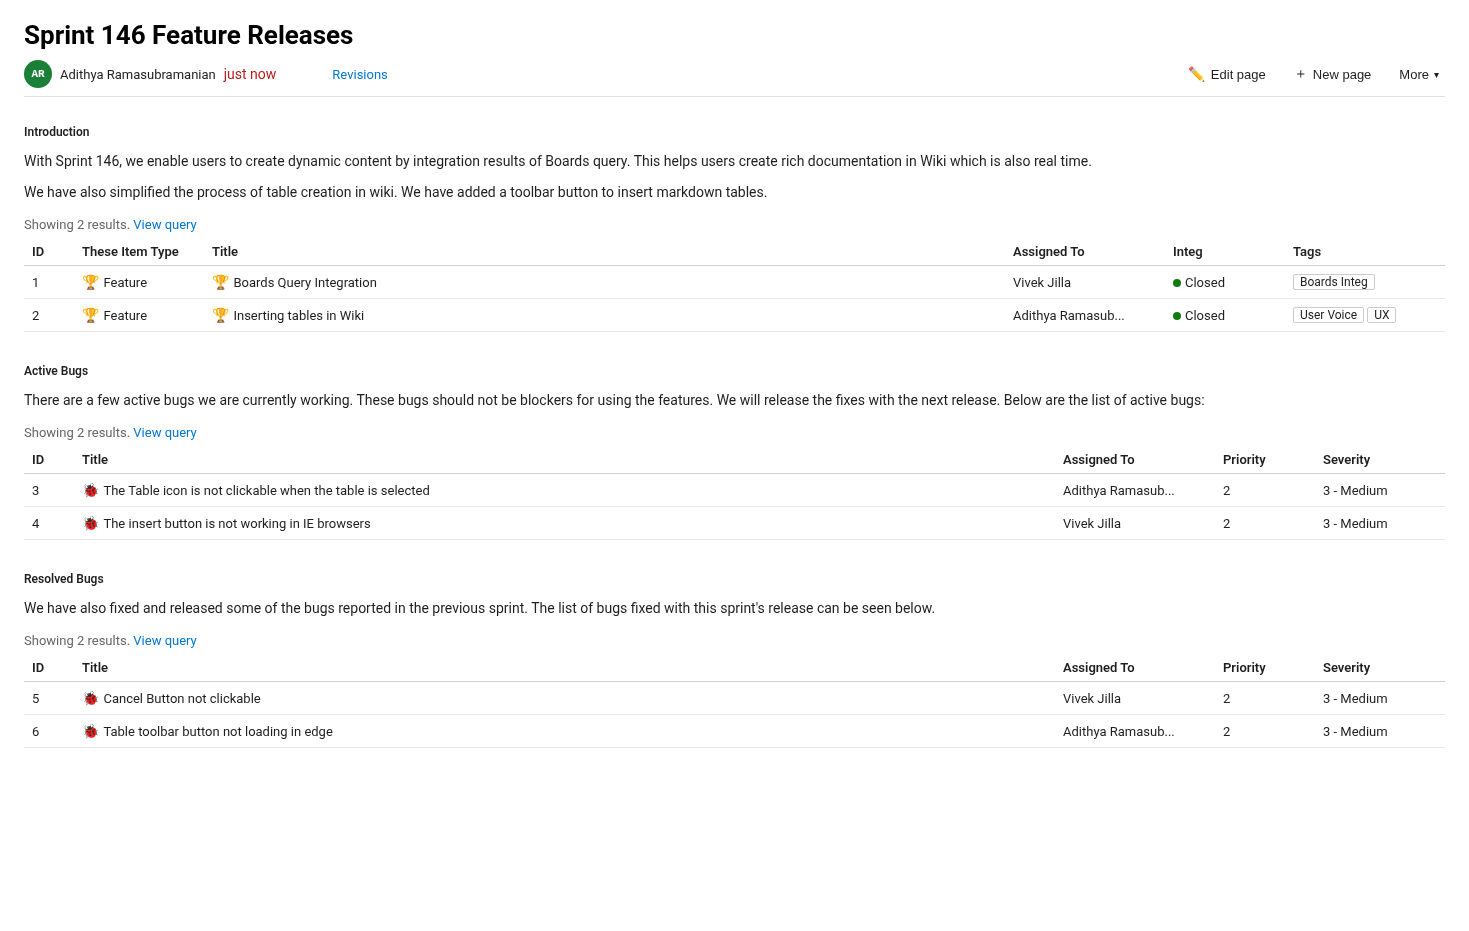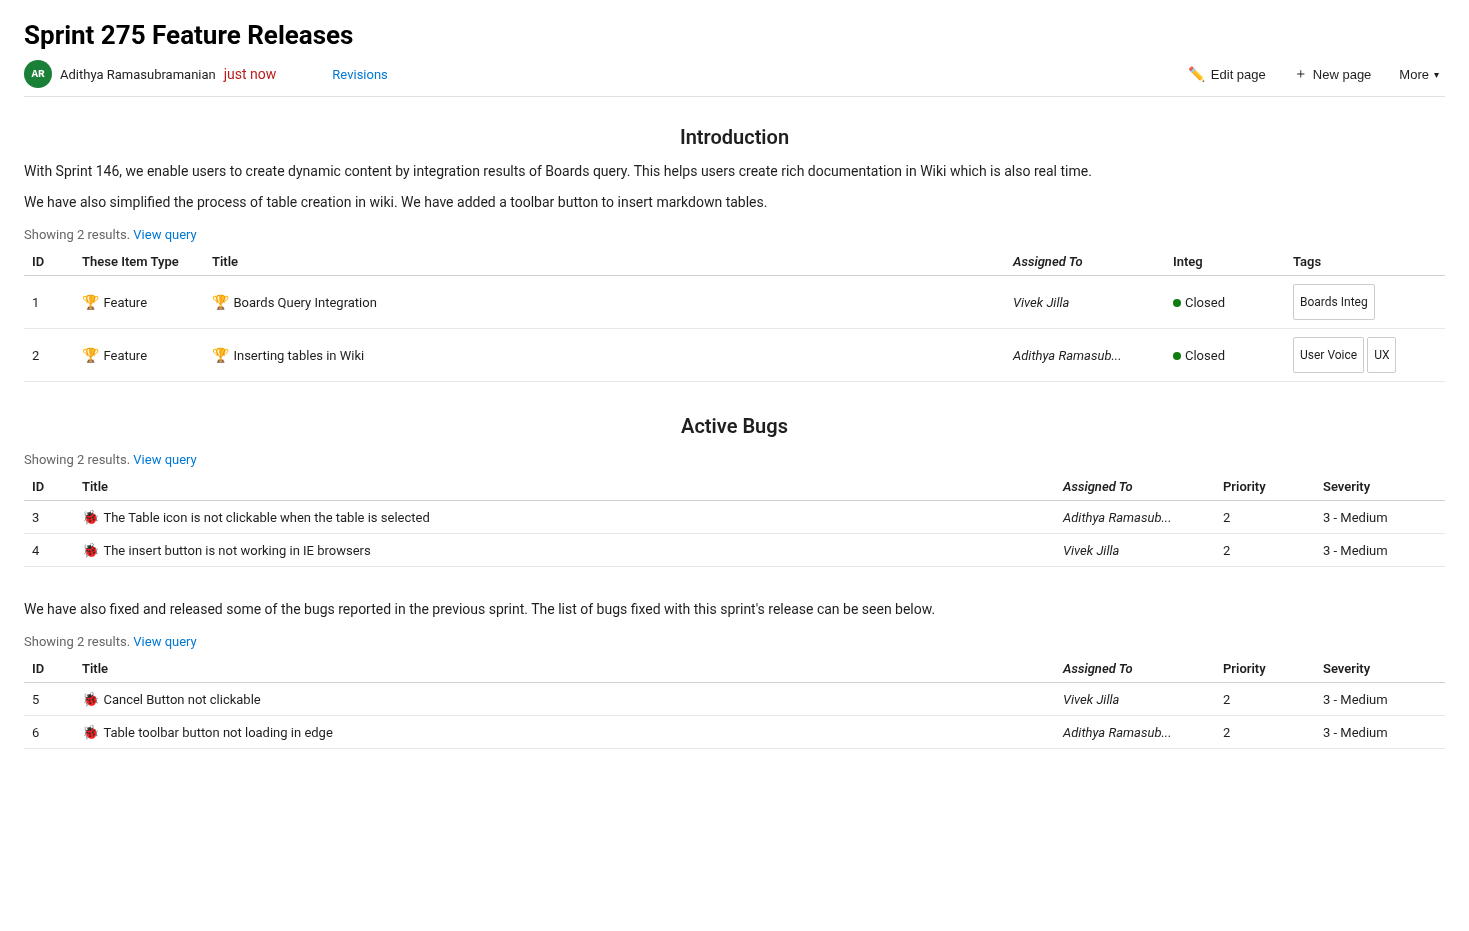--- a/index.html
+++ b/index.html
@@ -70,26 +70,25 @@
       background: none;
       border: none;
       padding: 4px 6px;
       border-radius: 4px;
     }
     .toolbar-btn .icon { font-size: 14px; }
     .content-area {
       padding-top: 16px;
     }
     h2 {
-      font-size: 20px;
+      font-size: 12px;
       font-weight: 600;
       margin-bottom: 12px;
       margin-top: 8px;
       color: #1f1f1f;
-      text-align: center;
     }
     .intro-text {
       font-size: 14px;
       color: #1f1f1f;
       margin-bottom: 10px;
       line-height: 1.5;
     }
     .showing-results {
       font-size: 13px;
       color: #666;
@@ -120,59 +119,59 @@
       border-bottom: 1px solid #e8e8e8;
     }
     tbody td {
       padding: 8px 8px;
       color: #1f1f1f;
       vertical-align: middle;
     }
     .col-id { width: 50px; }
     .col-type { width: 130px; }
     .col-title { }
-    .col-assigned { width: 160px; font-style: italic; }
+    .col-assigned { width: 160px; }
     .col-state { width: 120px; }
     .col-tags { width: 160px; }
     .col-priority { width: 100px; }
     .col-severity { width: 130px; }
     .status-dot {
       display: inline-block;
       width: 8px;
       height: 8px;
       border-radius: 50%;
       background: #107c10;
       margin-right: 4px;
       vertical-align: middle;
     }
     .tag-badge {
       display: inline-block;
       border: 1px solid #ccc;
       border-radius: 2px;
-      padding: 10px 6px;
+      padding: 0 6px;
       font-size: 12px;
       margin-right: 3px;
       color: #1f1f1f;
     }
     .work-item-icon {
       margin-right: 4px;
     }
     .bug-icon {
       color: #cc293d;
       font-size: 14px;
     }
     .feature-icon {
       color: #773b93;
       font-size: 14px;
     }
   </style>
 </head>
 <body>
 
-<h1 class="page-title">Sprint 275 Feature Releases</h1>
+<h1 class="page-title">Sprint 146 Feature Releases</h1>
 
 <div class="meta-bar">
   <div class="avatar">AR</div>
   <span class="author-name">Adithya Ramasubramanian</span>
   <span class="timestamp">just now</span>
   <a class="revisions-link">Revisions</a>
   <div class="toolbar-right">
     <button class="toolbar-btn">
       <span class="icon">✏️</span>
       <span>Edit page</span>
@@ -237,20 +236,21 @@
       <span class="status-dot"></span>Closed
     </td>
     <td class="col-tags"><span class="tag-badge">User Voice</span><span class="tag-badge">UX</span></td>
   </tr>
         </tbody>
     </table>
   </section>
 
   <section>
     <h2>Active Bugs</h2>
+    <p class="intro-text">There are a few active bugs we are currently working. These bugs should not be blockers for using the features. We will release the fixes with the next release. Below are the list of active bugs:</p>
     <div class="showing-results">
       <span>Showing 2 results.</span>
       <a>View query</a>
     </div>
     <table>
       <thead>
         <tr>
           <th class="col-id">ID</th>
           <th class="col-title">Title</th>
           <th class="col-assigned">Assigned To</th>
@@ -275,20 +275,21 @@
     </td>
     <td class="col-assigned">Vivek Jilla</td>
     <td class="col-priority">2</td>
     <td class="col-severity">3 - Medium</td>
   </tr>
         </tbody>
     </table>
   </section>
 
   <section>
+    <h2>Resolved Bugs</h2>
     <p class="intro-text">We have also fixed and released some of the bugs reported in the previous sprint. The list of bugs fixed with this sprint's release can be seen below.</p>
     <div class="showing-results">
       <span>Showing 2 results.</span>
       <a>View query</a>
     </div>
     <table>
       <thead>
         <tr>
           <th class="col-id">ID</th>
           <th class="col-title">Title</th>

